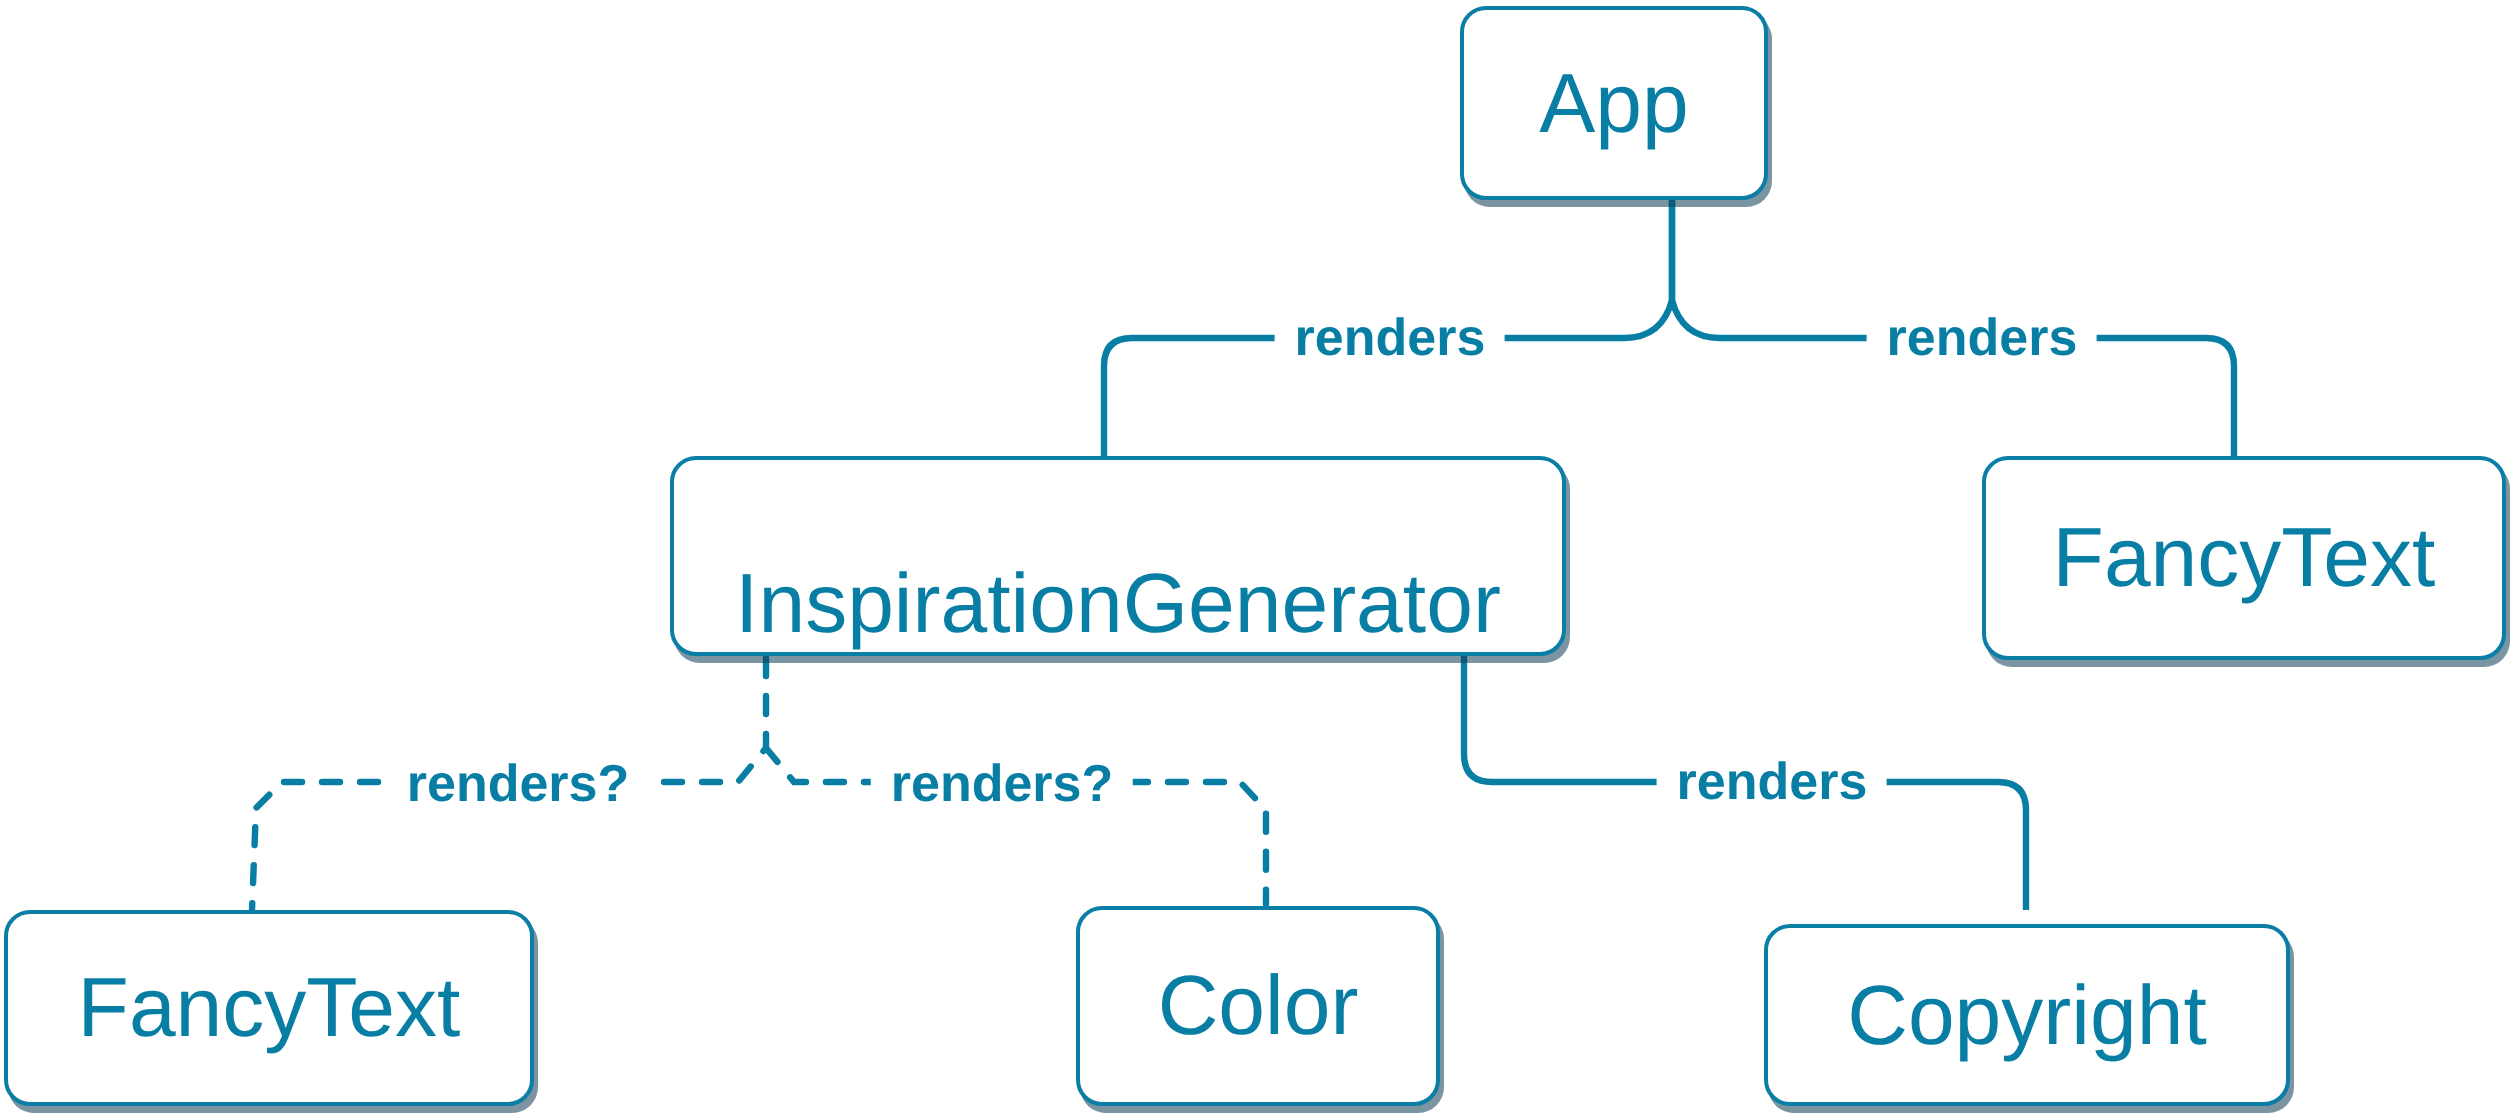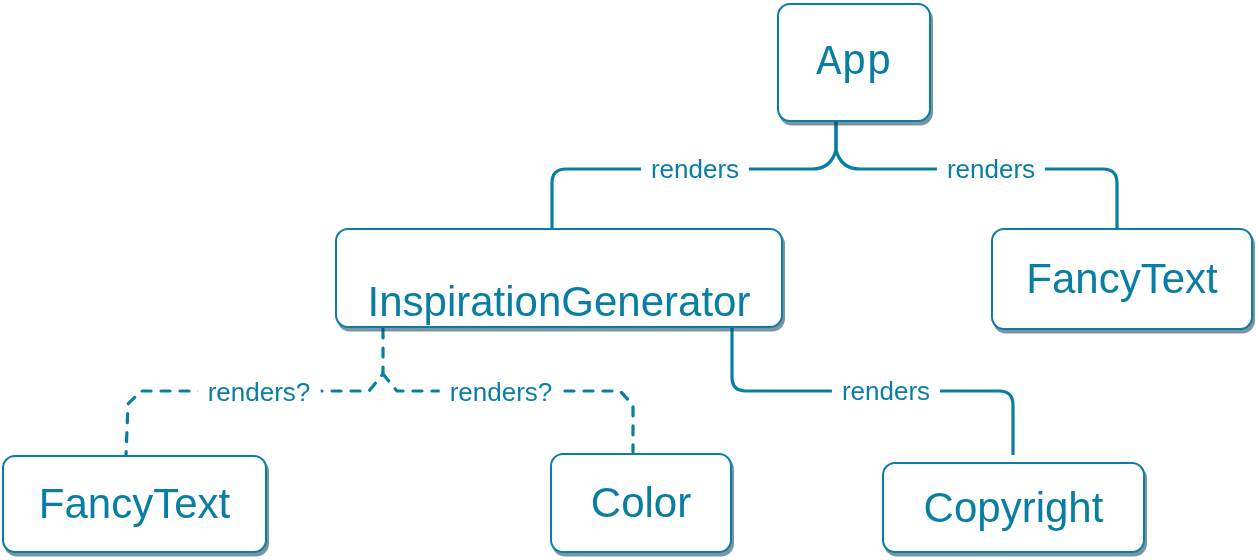--- a/index.html
+++ b/index.html
@@ -12,42 +12,42 @@
   }
   .edges-svg{position:absolute;left:0;top:0;z-index:1;}
   .edge-solid{fill:none;stroke:#087ea4;stroke-width:3.2;}
   .edge-dashed{fill:none;stroke:#087ea4;stroke-width:3.2;stroke-dasharray:9 10;stroke-linecap:round;}
   .edge-label{
     position:absolute;z-index:2;
     transform:translate(-50%,-50%);
     background:#ffffff;
     padding:0 10px;
     color:#087ea4;
-    font-weight:normal;
+    font-weight:bold;
     font-size:26px;
     line-height:1.1;
     white-space:nowrap;
   }
   .node{
     position:absolute;z-index:3;
     background:#ffffff;
     border:2.5px solid #0b7ea6;
     border-radius:13px;
     box-shadow:2px 3.5px 0 rgba(12,60,85,0.55);
     display:flex;align-items:center;justify-content:center;
     color:#087ea4;
     font-size:42px;
     white-space:nowrap;
     box-sizing:border-box;
   }
-  .node-app{left:777px;top:3px;width:154px;height:119px;font-family:Liberation Mono, monospace;}
+  .node-app{left:730px;top:3px;width:154px;height:97px;}
   .node-inspiration-generator{left:335px;top:228px;width:448px;height:100px;align-items:flex-end;}
   .node-fancy-text-top{left:991px;top:228px;width:262px;height:102px;}
   .node-fancy-text-bottom{left:2px;top:455px;width:265px;height:98px;}
-  .node-color{left:538px;top:453px;width:182px;height:100px;margin-left:12px;}
+  .node-color{left:538px;top:453px;width:182px;height:100px;}
   .node-copyright{left:882px;top:462px;width:263px;height:91px;}
   .lbl-app-ig{left:695px;top:169px;}
   .lbl-app-ft{left:991px;top:169px;}
   .lbl-ig-ft{left:259px;top:392px;}
   .lbl-ig-color{left:501px;top:392px;}
   .lbl-ig-copyright{left:886px;top:391px;}
 </style>
 </head>
 <body>
 

